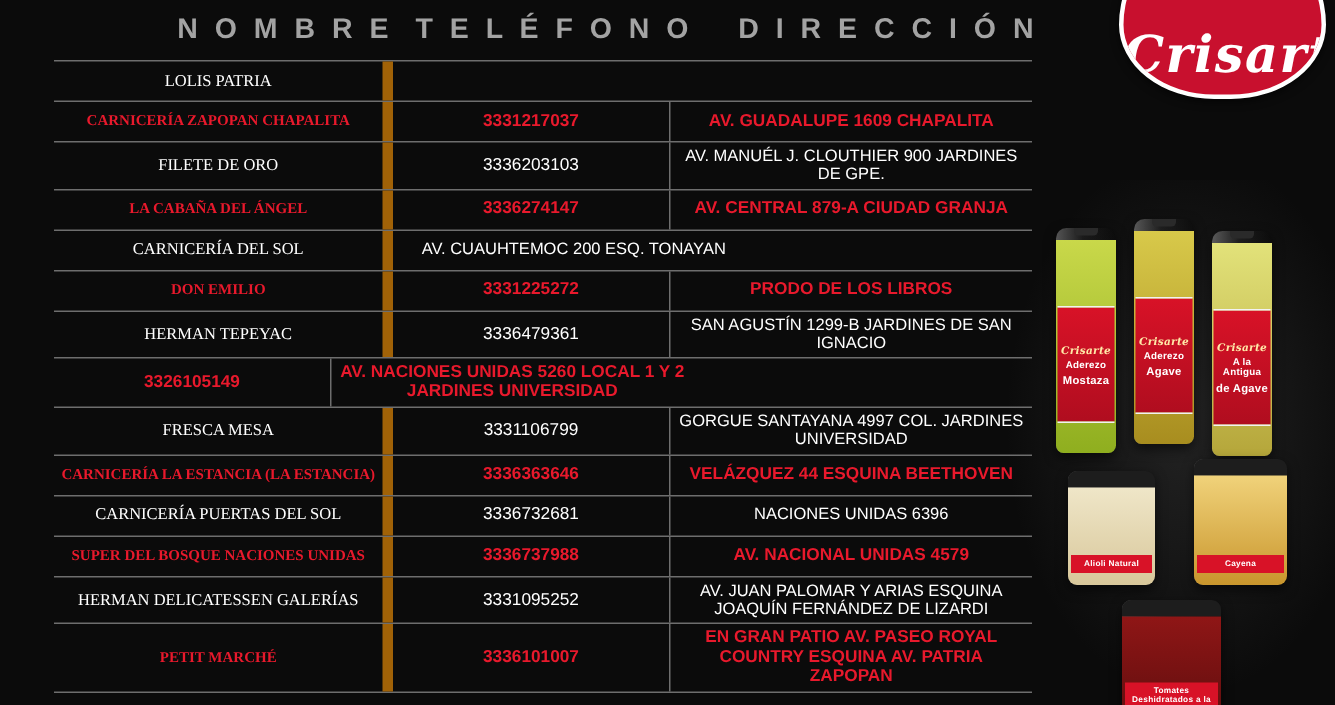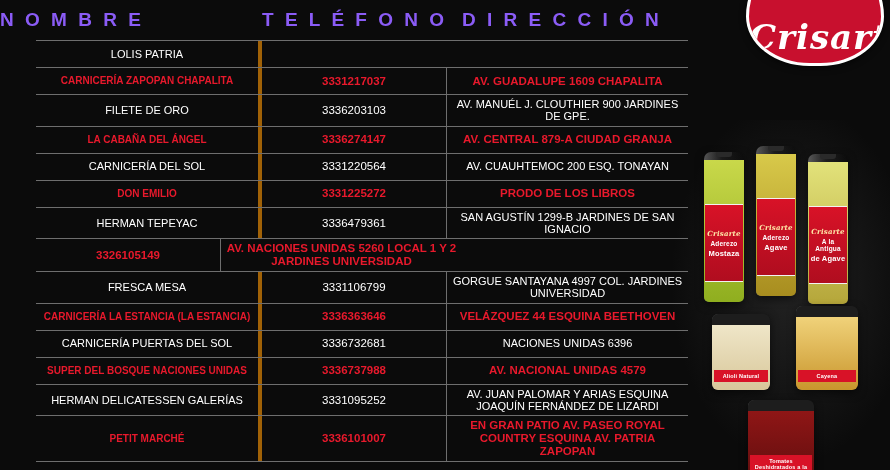--- a/index.html
+++ b/index.html
@@ -27,24 +27,24 @@
   
   .header {
     position: absolute;
     left: 0; top: 0;
     width: 890px;
     height: 40px;
     display: flex;
     align-items: center;
   }
   .hcell {
-    text-align: left;
+    text-align: right;
     font-weight: bold;
     letter-spacing: 3px;
-    color: #8b5cf6;
+    color: #a3a3a3;
     font-size: 19px;
   }
   .hcell.c1 { width: 262px; }
   .hcell.c2 { width: 200px; }
   .hcell.c3 { width: 230px; }
 
   
   .table {
     position: absolute;
     left: 36px;
@@ -60,21 +60,21 @@
   .row:first-child { border-top: 1px solid #6e6e6e; }
   .cell {
     display: flex;
     align-items: center;
     justify-content: center;
     text-align: center;
     padding: 3px 4px;
     box-sizing: border-box;
     line-height: 1.12;
   }
-  .cell.name  { width: 226px; border-right: 4px solid #a16207; font-size: 11px; }
+  .cell.name  { width: 226px; border-right: 7px solid #a16207; font-size: 11px; font-family: Liberation Serif, serif; }
   .cell.phone { width: 185px; border-right: 1px solid #6e6e6e; font-size: 11.5px; }
   .cell.addr  { width: 241px; font-size: 11px; }
 
   .row.hi .cell {
     color: #e8192c;
     font-weight: bold;
   }
   .row.hi .cell.name { font-size: 10px; }
   .row.hi .cell.addr { font-size: 11.5px; }
   .row.plain .cell { color: #ffffff; font-weight: normal; }
@@ -249,21 +249,20 @@
     </div>
 
     <div class="row hi">
       <div class="cell name">LA CABAÑA DEL ÁNGEL</div>
       <div class="cell phone">3336274147</div>
       <div class="cell addr">AV. CENTRAL 879-A CIUDAD GRANJA</div>
     </div>
 
     <div class="row plain">
       <div class="cell name">CARNICERÍA DEL SOL</div>
-      <div class="cell phone">3331220564</div>
       <div class="cell addr">AV. CUAUHTEMOC 200 ESQ. TONAYAN</div>
     </div>
 
     <div class="row hi">
       <div class="cell name">DON EMILIO</div>
       <div class="cell phone">3331225272</div>
       <div class="cell addr">PRODO DE LOS LIBROS</div>
     </div>
 
     <div class="row plain">

